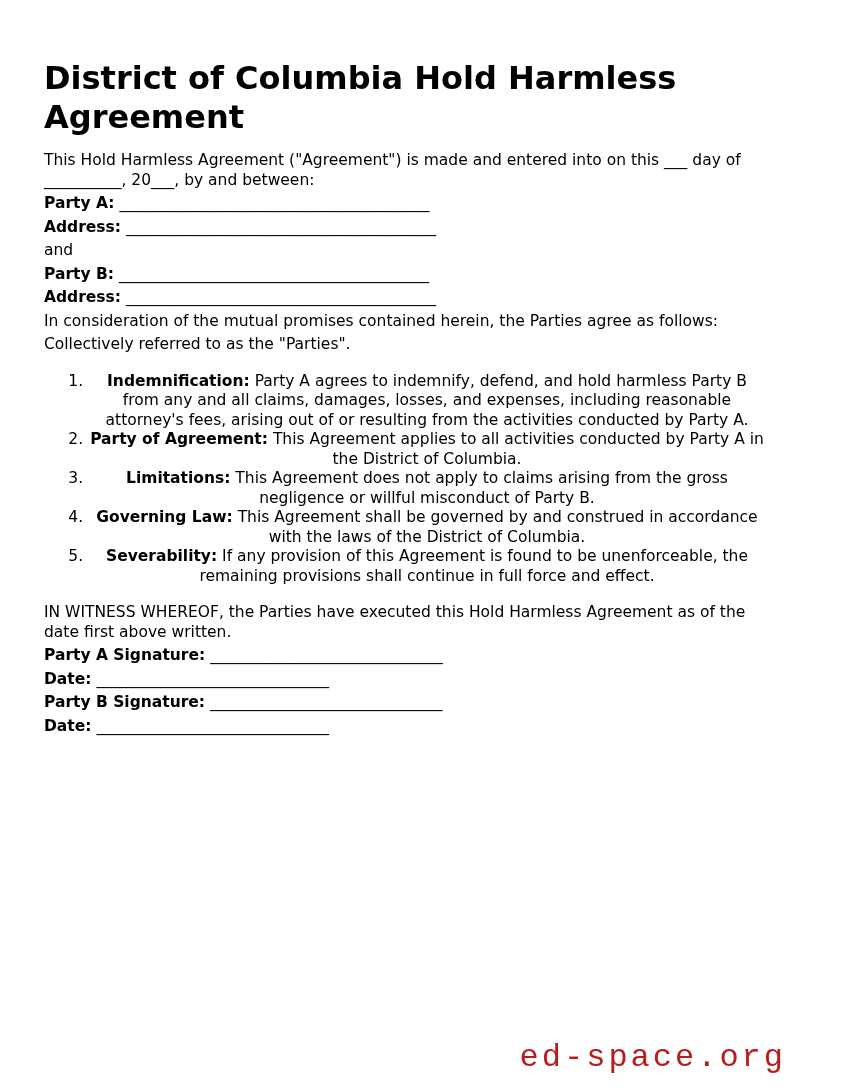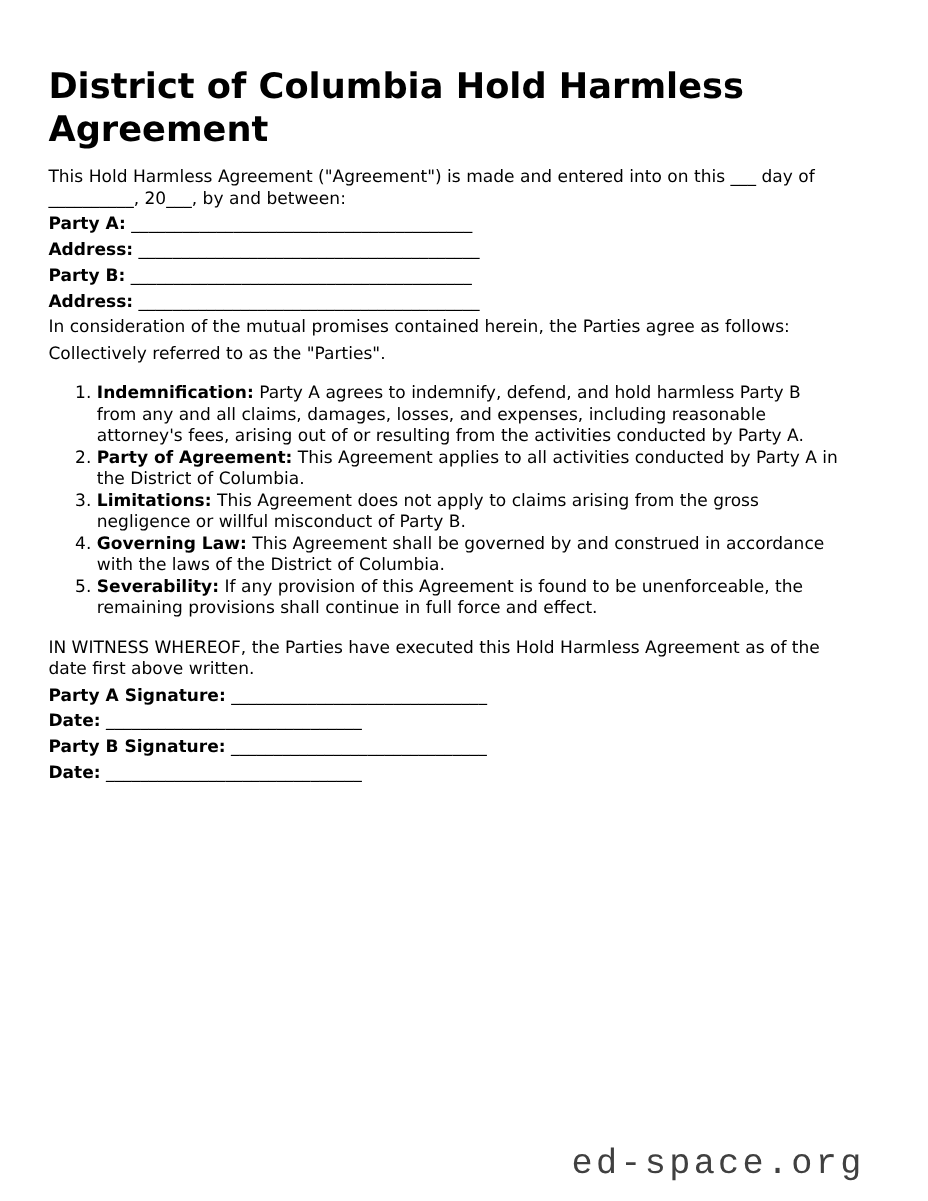--- a/index.html
+++ b/index.html
@@ -31,21 +31,21 @@
     margin: 4px 0;
   }
   p.field .label { font-weight: bold; }
   .blank { font-weight: normal; letter-spacing: 0; white-space: nowrap; font-style: italic; }
   ol.clauses {
     font-size: 15.5px;
     line-height: 19.5px;
     margin: 17px 0;
     padding-left: 44px;
   }
-  ol.clauses li { margin: 0; padding-left: 0; }
+  ol.clauses li { margin: 0; padding-left: 0; text-align: center; }
   ol.clauses li .term { font-weight: bold; }
   .watermark {
     position: absolute;
     right: 24px;
     bottom: 16px;
     font-family: "Liberation Mono", monospace;
     font-size: 32px;
     font-weight: normal;
     letter-spacing: 3px;
     white-space: nowrap;
@@ -57,20 +57,21 @@
 <div class="page" style="background: rgb(255, 255, 255); color: rgb(0, 0, 0);">
 
   <h1 class="title">District of Columbia Hold Harmless Agreement</h1>
 
   <p class="body-text">This Hold Harmless Agreement ("Agreement") is made and entered into on this ___ day of __________, 20___, by and between:</p>
 
   <p class="field"><span class="label">Party A:</span> <span class="blank">________________________________________</span></p>
 
   <p class="field"><span class="label">Address:</span> <span class="blank">________________________________________</span></p>
 
+  <p class="body-text">and</p>
 
   <p class="field"><span class="label">Party B:</span> <span class="blank">________________________________________</span></p>
 
   <p class="field"><span class="label">Address:</span> <span class="blank">________________________________________</span></p>
 
   <p class="body-text">In consideration of the mutual promises contained herein, the Parties agree as follows:</p>
 
   <p class="body-text">Collectively referred to as the "Parties".</p>
 
   <ol class="clauses">
@@ -84,15 +85,15 @@
   <p class="body-text">IN WITNESS WHEREOF, the Parties have executed this Hold Harmless Agreement as of the date first above written.</p>
 
   <p class="field"><span class="label">Party A Signature:</span> <span class="blank">______________________________</span></p>
 
   <p class="field"><span class="label">Date:</span> <span class="blank">______________________________</span></p>
 
   <p class="field"><span class="label">Party B Signature:</span> <span class="blank">______________________________</span></p>
 
   <p class="field"><span class="label">Date:</span> <span class="blank">______________________________</span></p>
 
-  <div class="watermark" style="color: #404040;">ed-space.org</div>
+  <div class="watermark" style="color: #b91c1c;">ed-space.org</div>
 
 </div>
 
 </body></html>

